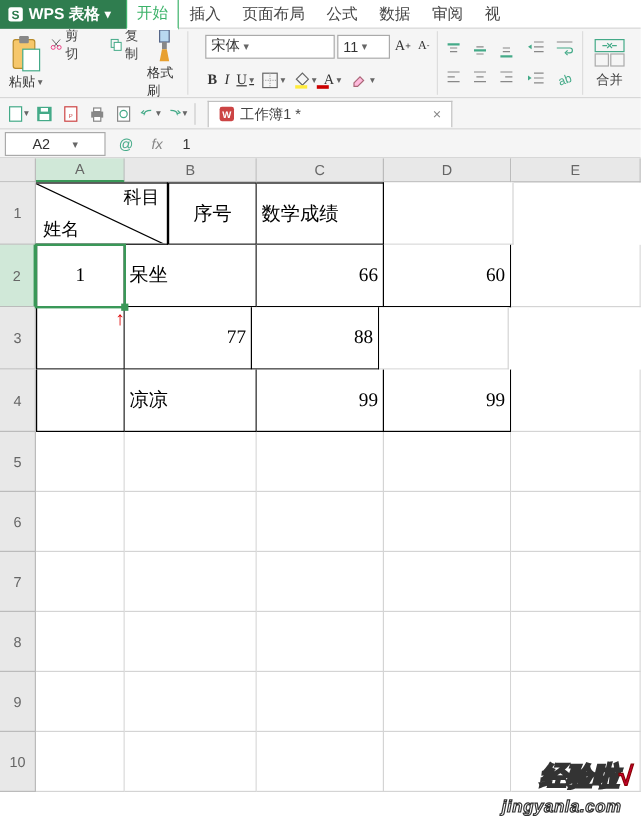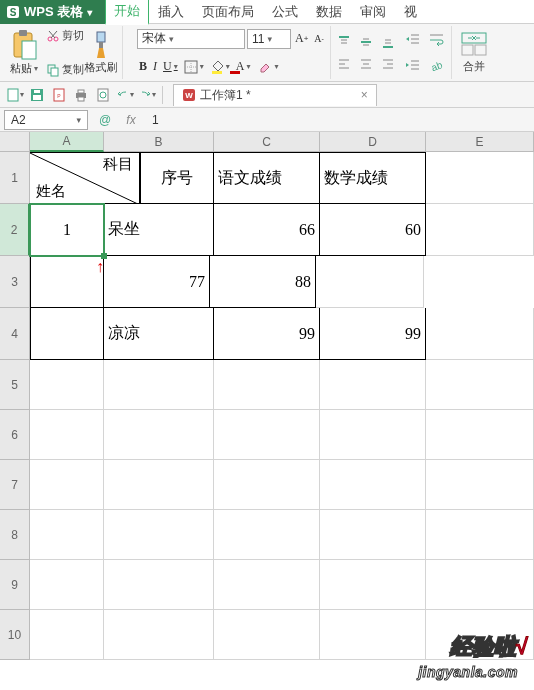--- a/index.html
+++ b/index.html
@@ -12,21 +12,21 @@
   .menu-tabs { display: flex; align-items: flex-end; height: 24px; }
   .menu-tab { padding: 4px 8px 3px; font-size: 13px; color: #444; border: 1px solid transparent; border-bottom: none; }
   .menu-tab.active { border-color: #3db36a; border-bottom: 2px solid #fff; color: #3db36a; background: #fff; position: relative; bottom: -1px; }
 
   
   .ribbon { height: 58px; background: #f5f5f5; border-bottom: 1px solid #d0d0d0; display: flex; padding: 2px 4px; }
   .rb-group { display: flex; align-items: center; border-right: 1px solid #ddd; padding-right: 4px; margin-right: 4px; }
   .rb-paste { display: flex; flex-direction: column; align-items: center; width: 40px; }
   .rb-paste-icon { width: 28px; height: 32px; }
   .rb-paste-lbl { font-size: 11px; display: flex; align-items: center; }
-  .rb-mini-col { display: flex; flex-direction: column; justify-content: center; height: 50px; gap: 18px; margin-left: 2px; }
+  .rb-mini-col { display: flex; flex-direction: row; justify-content: center; height: 50px; gap: 18px; margin-left: 2px; }
   .rb-mini { display: flex; align-items: center; height: 18px; font-size: 11px; color: #444; }
   .rb-mini svg { margin-right: 2px; }
   .rb-brush { display: flex; flex-direction: column; align-items: center; width: 34px; }
   .rb-font-row { display: flex; align-items: center; height: 22px; gap: 2px; padding-left: 10px; }
   .rb-sel { height: 20px; border: 1px solid #aaa; background: #fff; display: flex; align-items: center; padding: 0 4px; font-size: 12px; }
   .rb-sel .arr { margin-left: 3px; color: #666; font-size: 9px; }
   .rb-btn { height: 20px; display: flex; align-items: center; padding: 0 2px; }
   .rb-btn .arr { margin-left: 2px; color: #666; font-size: 8px; }
   .rb-font-col { display: flex; flex-direction: column; justify-content: center; gap: 6px; }
   .align-grid { display: grid; grid-template-columns: repeat(3, 20px); grid-template-rows: repeat(2, 20px); gap: 2px; }
@@ -37,21 +37,21 @@
   
   .quickbar { height: 26px; background: #f5f5f5; border-bottom: 1px solid #d0d0d0; display: flex; align-items: center; padding: 0 4px; }
   .qb-icon { width: 20px; height: 20px; display: flex; align-items: center; justify-content: center; margin: 0 1px; }
   .qb-sep { width: 1px; height: 18px; background: #ccc; margin: 0 4px; }
   .doc-tab { height: 22px; display: flex; align-items: center; border: 1px solid #c0c0c0; border-bottom: none; background: #fff; padding: 0 8px; margin-left: 6px; font-size: 12px; color: #444; }
   .doc-tab svg { margin-right: 4px; }
   .doc-tab .close { margin-left: 110px; color: #888; font-size: 12px; }
 
   
   .fbar { height: 24px; background: #f5f5f5; border-bottom: 1px solid #d0d0d0; display: flex; align-items: center; }
-  .namebox { width: 84px; height: 20px; border: 1px solid #aaa; background: #fff; margin: 0 4px; display: flex; align-items: center; padding: 0 6px; font-size: 12px; justify-content: space-between; }
+  .namebox { width: 84px; height: 20px; border: 1px solid #aaa; background: #fff; margin: 0 4px; display: flex; align-items: center; padding: 0 22px; font-size: 12px; justify-content: space-between; }
   .namebox .arr { color: #666; font-size: 9px; }
   .fbar-btn { width: 26px; height: 20px; display: flex; align-items: center; justify-content: center; color: #888; font-family: Arial; }
   .fbar-input { flex: 1; padding-left: 8px; font-size: 12px; color: #333; }
 
   
   .grid-wrap { position: relative; }
   .col-row { display: flex; height: 20px; }
   .sel-all { width: 30px; height: 20px; background: #e8e8e8; border-right: 1px solid #bbb; border-bottom: 1px solid #bbb; }
   .col-h { height: 20px; background: #e8e8e8; border-right: 1px solid #bbb; border-bottom: 1px solid #bbb; display: flex; align-items: center; justify-content: center; font-size: 12px; color: #666; }
   .col-h.active { background: #d0e8d8; border-bottom: 2px solid #3a9858; }
@@ -364,21 +364,20 @@
   <div class="row">
     <div class="row-h row1-h">1</div>
     <div class="cell data dborder row1-h diag-cell" style="width:110px;border-top:1px solid #000;padding:0">
       <svg class="diag-line">
           <line x1="0" y1="0" x2="110" y2="52" stroke="#000"></line>
         </svg>
       <span class="diag-t1">科目</span>
       <span class="diag-t2">姓名</span>
     </div>
     <div class="cell data c dborder row1-h" style="width:74px;border-left:1px solid #000;border-top:1px solid #000">序号</div>
-    <div class="cell data dborder row1-h" style="width:106px;border-top:1px solid #000">语文成绩</div>
     <div class="cell data dborder row1-h" style="width:106px;border-top:1px solid #000">数学成绩</div>
     <div class="cell row1-h" style="width:108px"></div>
   </div>
 
   <div class="row">
     <div class="row-h row-tall active">2</div>
     <div class="cell data c dborder row-tall" style="width:74px;border-left:1px solid #000">1</div>
     <div class="cell data dborder row-tall" style="width:110px">呆坐</div>
     <div class="cell data r dborder row-tall" style="width:106px">66</div>
     <div class="cell data r dborder row-tall" style="width:106px">60</div>

